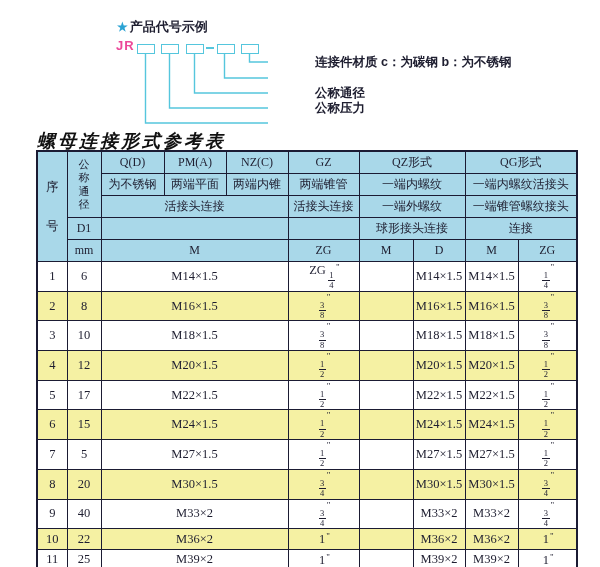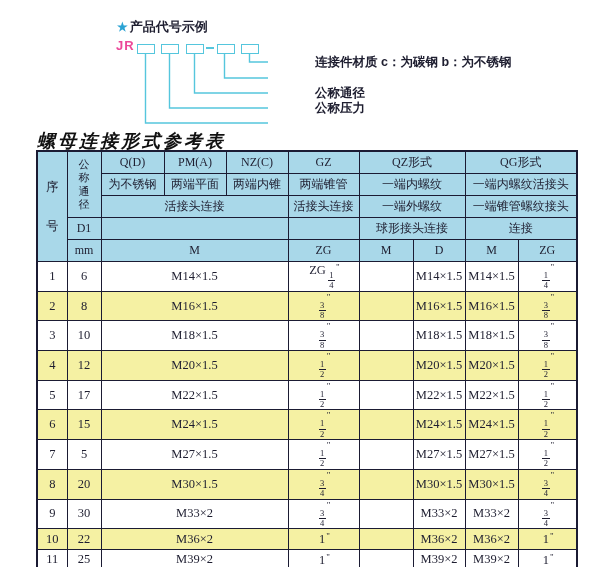--- a/index.html
+++ b/index.html
@@ -261,21 +261,21 @@
           <td></td>
           <td>M30×1.5</td>
           <td>M30×1.5</td>
           <td><span class="frac">
               <span class="fn">3</span>
               <span class="fd">4</span>
             </span><span class="inch">"</span></td>
         </tr>
         <tr class="dr">
           <td>9</td>
-          <td>30</td>
+          <td>40</td>
           <td colspan="3">M33×2</td>
           <td><span class="frac">
               <span class="fn">3</span>
               <span class="fd">4</span>
             </span><span class="inch">"</span></td>
           <td></td>
           <td>M33×2</td>
           <td>M33×2</td>
           <td><span class="frac">
               <span class="fn">3</span>

